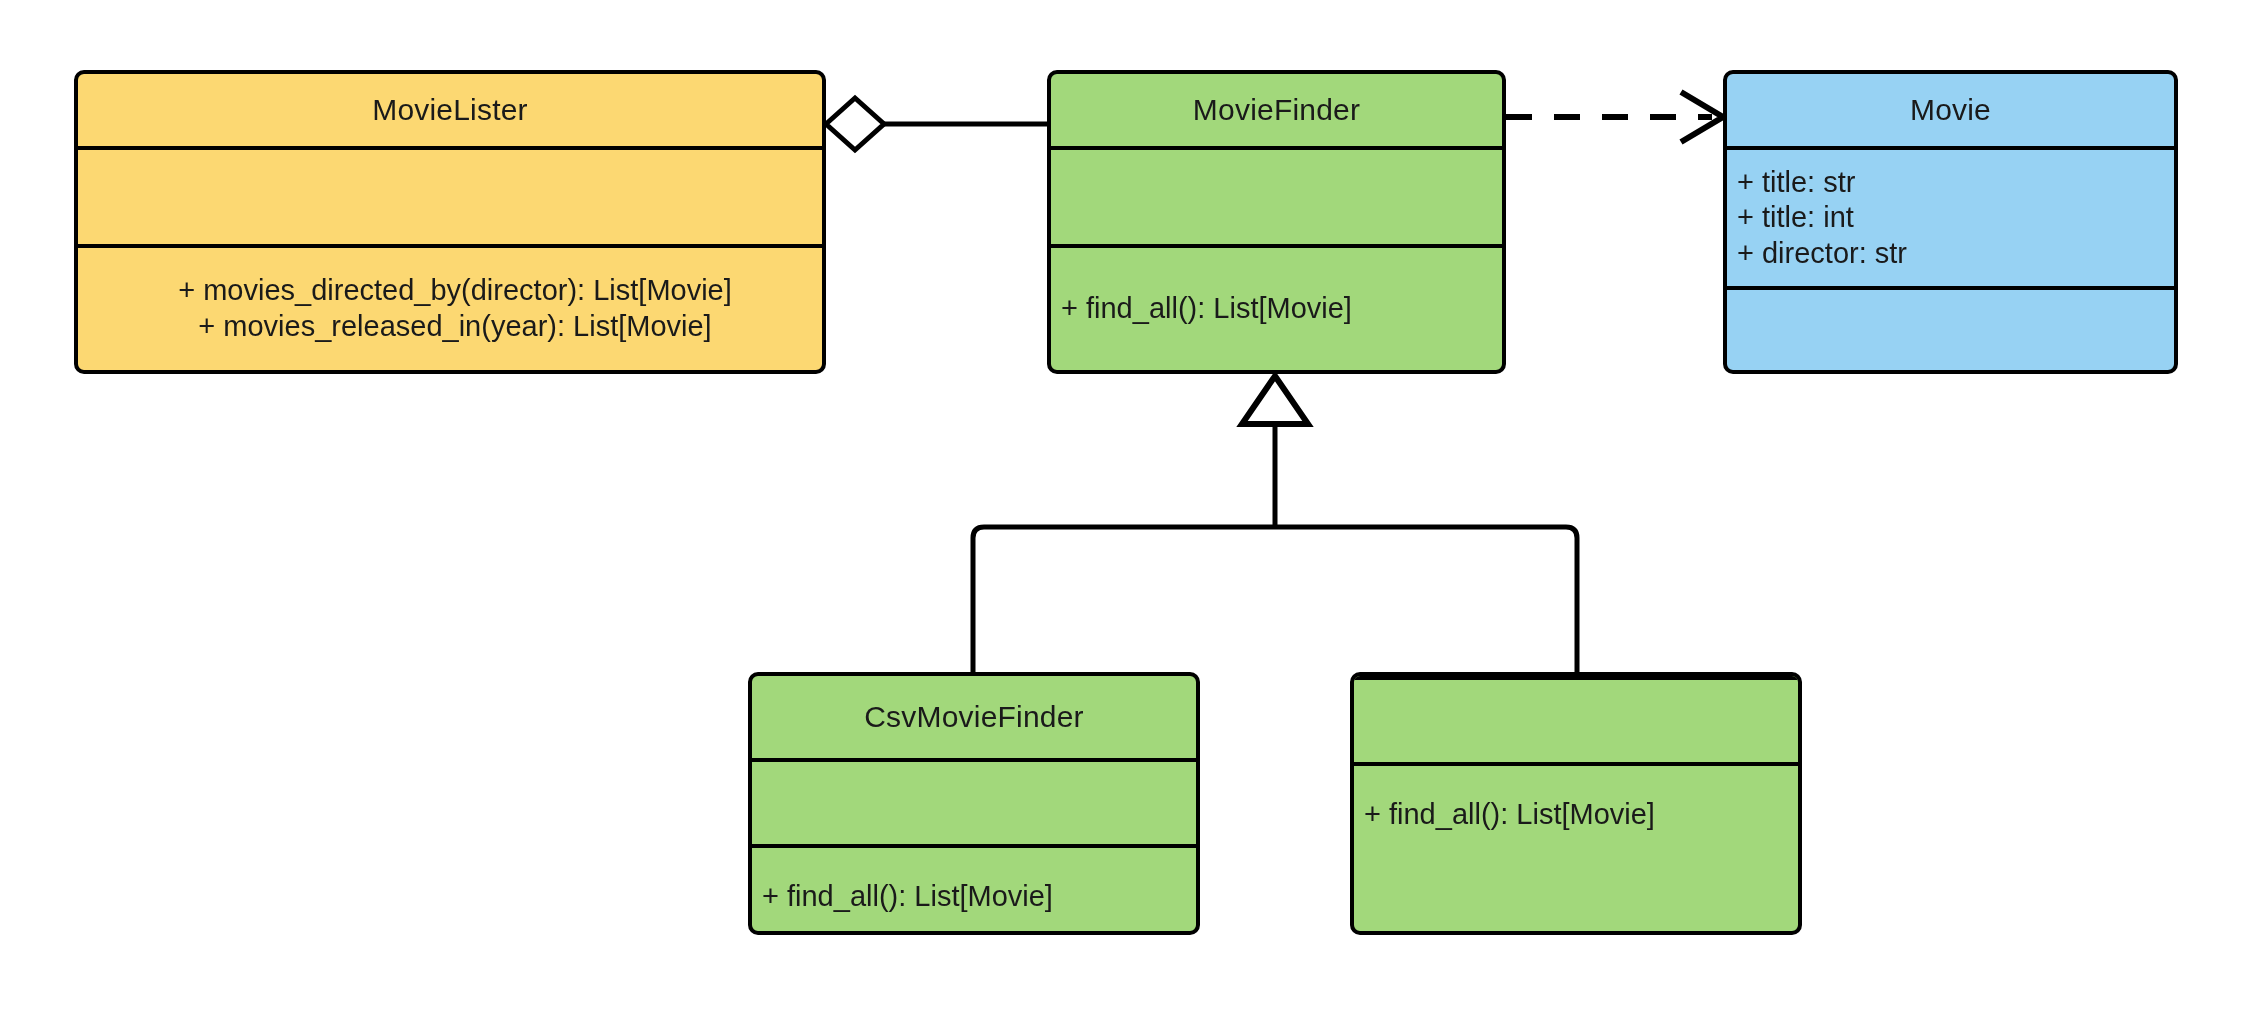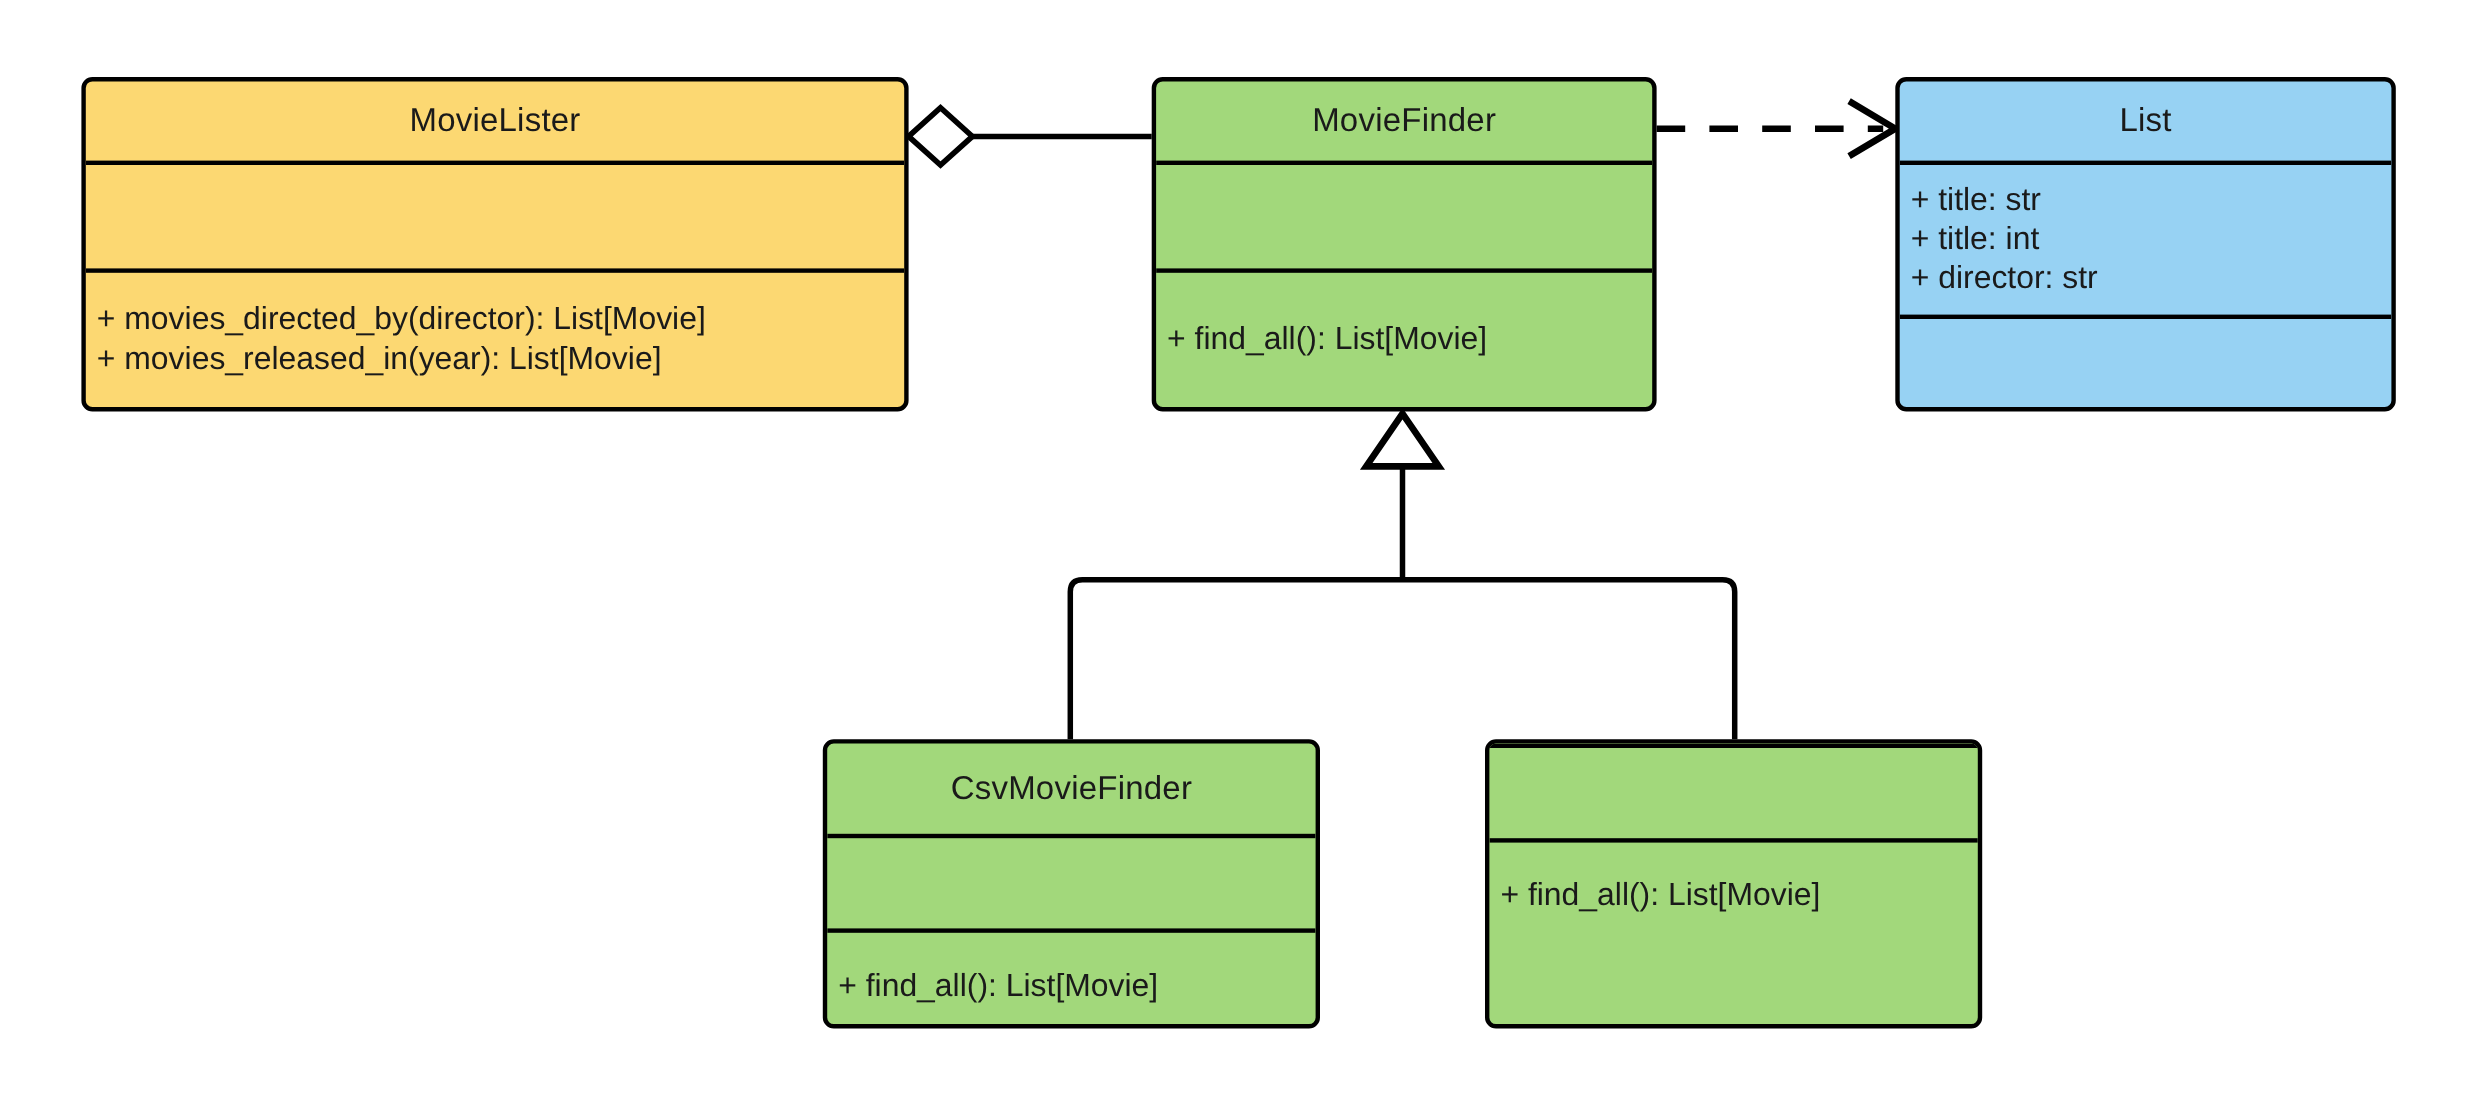--- a/index.html
+++ b/index.html
@@ -89,36 +89,36 @@
     <g>
       <polygon points="1275,376 1308,424 1242,424" fill="#ffffff" stroke="#000000" stroke-width="6" stroke-linejoin="miter"></polygon>
       <path d="M 1275 424 L 1275 527" fill="none" stroke="#000000" stroke-width="5"></path>
       <path d="M 973 672 L 973 538 Q 973 527 984 527 L 1566 527 Q 1577 527 1577 538 L 1577 672" fill="none" stroke="#000000" stroke-width="5"></path>
     </g>
   </svg>
 
   <div class="uml-class" id="cls-movie-lister" style="left:74px; top:70px; width:752px; height:304px; background:#FCD872;">
     <div class="compartment class-name" style="height:72px;">MovieLister</div>
     <div class="compartment divided empty-compartment" style="height:98px;"></div>
-    <div class="compartment divided member-list" style="height:126px;">
+    <div class="compartment divided member-list" style="height:126px;text-align:center;">
       <div class="member">+ movies_directed_by(director): List[Movie]</div>
       <div class="member">+ movies_released_in(year): List[Movie]</div>
     </div>
   </div>
 
   <div class="uml-class" id="cls-movie-finder" style="left:1047px; top:70px; width:459px; height:304px; background:#A2D87B;">
     <div class="compartment class-name" style="height:72px;">MovieFinder</div>
     <div class="compartment divided empty-compartment" style="height:98px;"></div>
     <div class="compartment divided member-list" style="height:126px;">
       <div class="member">+ find_all(): List[Movie]</div>
     </div>
   </div>
 
   <div class="uml-class" id="cls-movie" style="left:1723px; top:70px; width:455px; height:304px; background:#97D2F3;">
-    <div class="compartment class-name" style="height:72px;">List</div>
+    <div class="compartment class-name" style="height:72px;">Movie</div>
     <div class="compartment divided member-list" style="height:140px;">
       <div class="member">+ title: str</div>
       <div class="member">+ title: int</div>
       <div class="member">+ director: str</div>
     </div>
     <div class="compartment divided empty-compartment" style="height:84px;"></div>
   </div>
 
   <div class="uml-class" id="cls-csv-movie-finder" style="left:748px; top:672px; width:452px; height:263px; background:#A2D87B;">
     <div class="compartment class-name" style="height:82px;">CsvMovieFinder</div>

